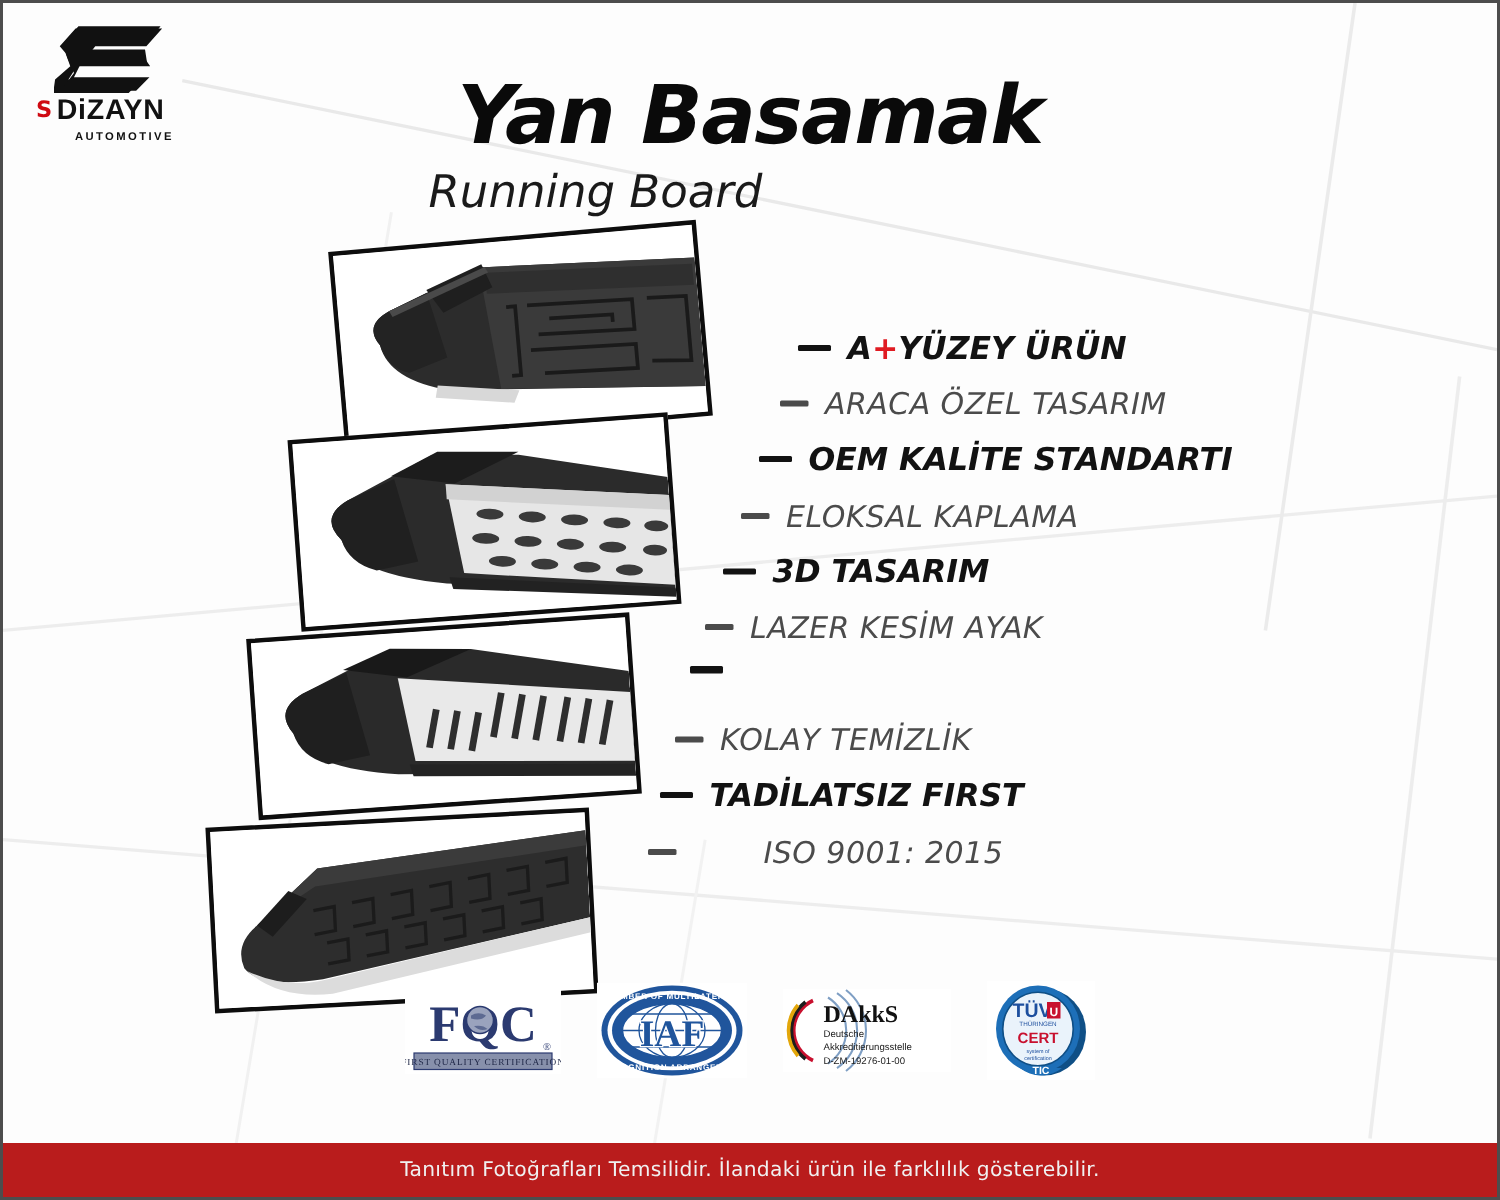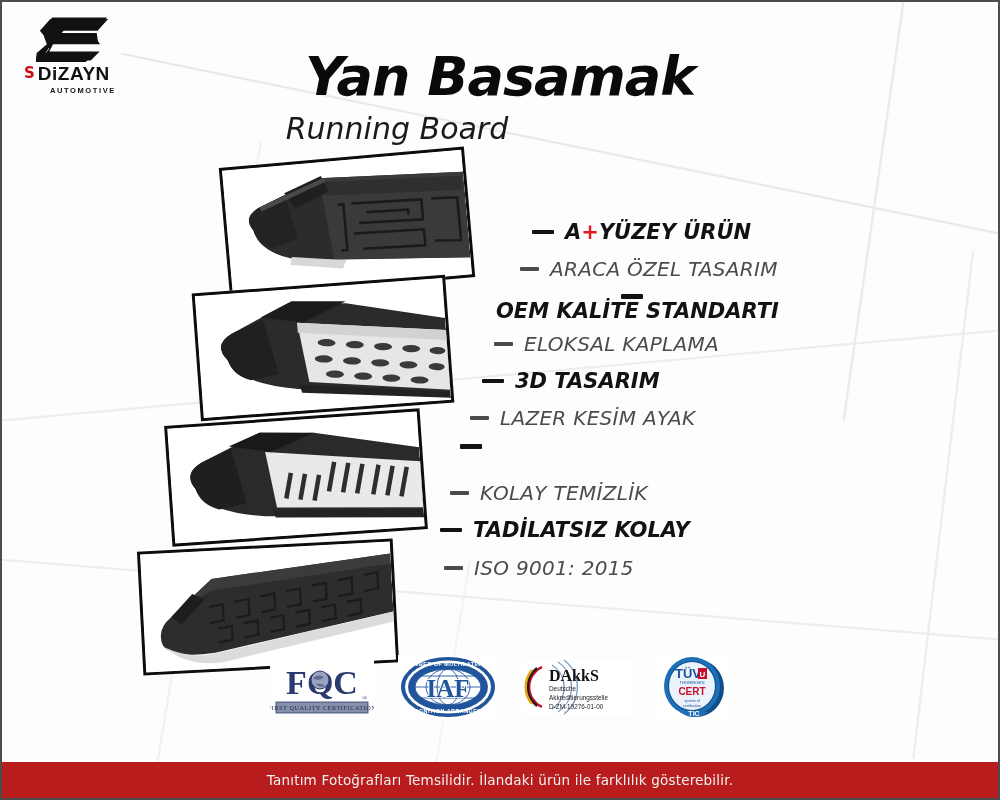--- a/index.html
+++ b/index.html
@@ -74,28 +74,28 @@
     margin-right:11px;
   }
   .feat.strong{font-weight:bold;font-style:italic;color:#121212;font-size:21px;}
   .feat.strong .dash{width:22px;height:4.5px;}
   .feat.light{font-weight:400;font-style:italic;color:#4b4b4b;font-size:20px;letter-spacing:0.3px;}
   .feat.light .dash{width:19px;height:3.5px;}
   .plus{color:#e01b22;}
 
   .r0{left:100px;top:0px;}
   .r1{left:88px; top:37px;}
-  .r2{left:64px; top:74px;flex-direction:column;}
+  .r2{left:74px; top:74px;}
   .r3{left:62px; top:112px;}
   .r4{left:50px; top:149px;}
   .r5{left:38px; top:186px;}
   .r6{left:28px; top:224px;}
   .r7{left:18px; top:261px;}
   .r8{left:8px;  top:298px;}
-  .r9{left:12px;  top:336px;}
+  .r9{left:0px;  top:336px;gap:47px;}
 
   
   .certs{
     position:absolute;left:0;right:0;bottom:78px;z-index:5;
     display:flex;justify-content:center;align-items:center;gap:24px;
   }
   .cert{display:block;}
 
   
   .footer{
@@ -272,21 +272,21 @@
       <span class="dash"></span>
     </div>
 
     <div class="feat light r7">
       <span class="dash"></span>
       <span>KOLAY TEMİZLİK</span>
     </div>
 
     <div class="feat strong r8">
       <span class="dash"></span>
-      <span>TADİLATSIZ KOLAY</span>
+      <span>TADİLATSIZ FIRST</span>
     </div>
 
     <div class="feat light r9">
       <span class="dash"></span>
       <span>ISO 9001: 2015</span>
     </div>
   </div>
 
   <div class="certs">
 

